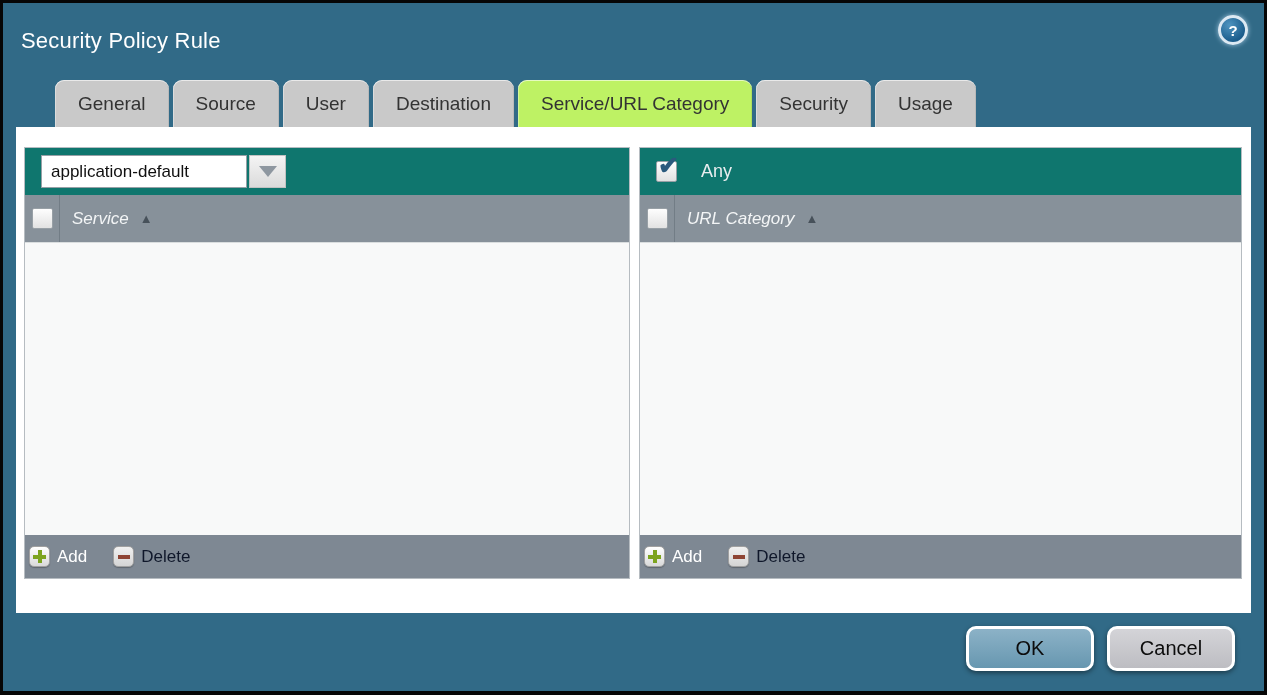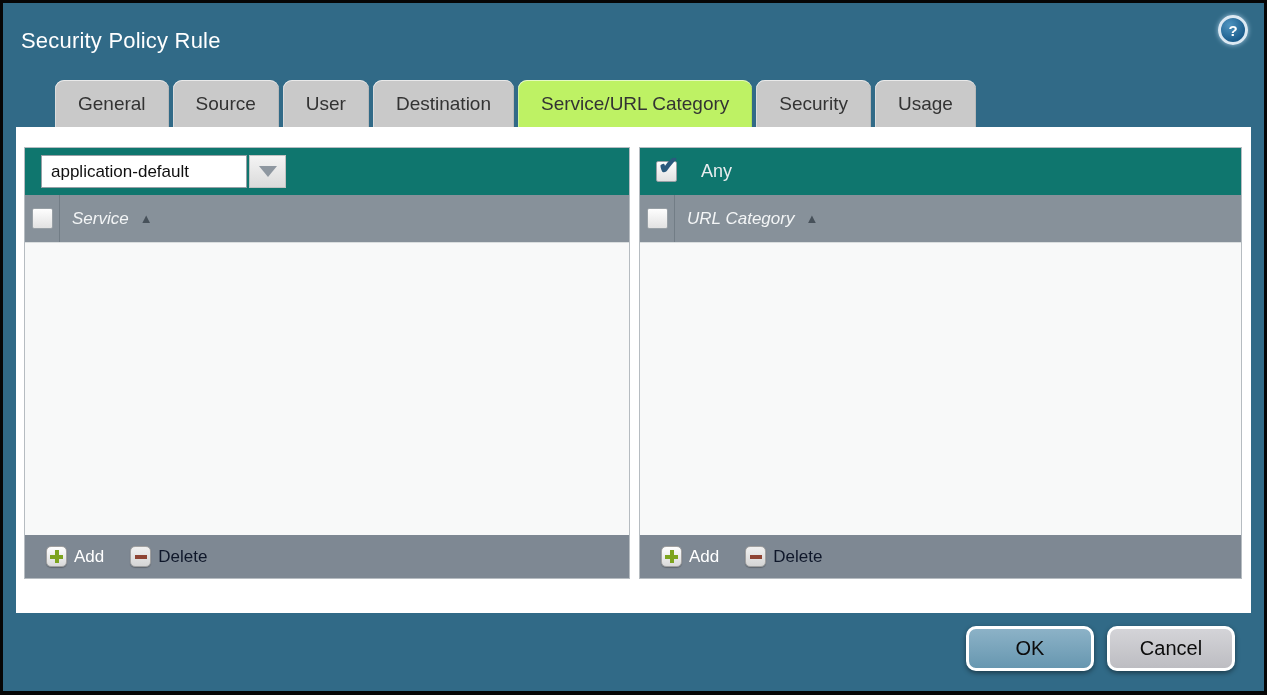--- a/index.html
+++ b/index.html
@@ -48,21 +48,21 @@
     width:606px; height:432px; border:1px solid #b6bcc1; box-sizing:border-box;
     display:flex; flex-direction:column; background:#f8f9f9;
   }
   .panel.right { width:603px; }
   .band { height:47px; background:#0f766e; display:flex; align-items:center; padding-left:16px; flex:0 0 auto; }
   .colhdr { height:47px; background:#87919a; display:flex; align-items:center; flex:0 0 auto;font-style:italic; }
   .cbcell { width:34px; align-self:stretch; display:flex; align-items:center; justify-content:center; border-right:1px solid #727d86; }
   .hdr-label { color:#f3f5f6; font-size:17px; margin-left:12px; display:flex; align-items:center; gap:11px; cursor:pointer; }
   .sort { font-size:13px; color:#47515a; }
   .list-body { flex:1 1 auto; background:#f8f9f9; border-top:1px solid #dadedf; }
-  .panel-footer { height:43px; background:#7e8893; display:flex; align-items:center; gap:26px; padding-left:21px; flex:0 0 auto; }
+  .panel-footer { height:43px; background:#7e8893; display:flex; align-items:center; gap:26px; padding-left:4px; flex:0 0 auto; }
   .tool { display:flex; align-items:center; gap:7px; cursor:pointer; }
   .tool-label { color:#ffffff; font-size:17px; }
   .tool.disabled .tool-label { color:#0f172a; }
   .iconbox {
     width:21px; height:21px; border-radius:5px;
     background:linear-gradient(#ffffff,#d9d9d9);
     border:1px solid #a0a0a0; position:relative; box-sizing:border-box;
     box-shadow:0 1px 1px rgba(0,0,0,.25);
   }
   .plus::before { content:""; position:absolute; left:3px; top:7.5px; width:13px; height:4px; background:#7da41f; }

